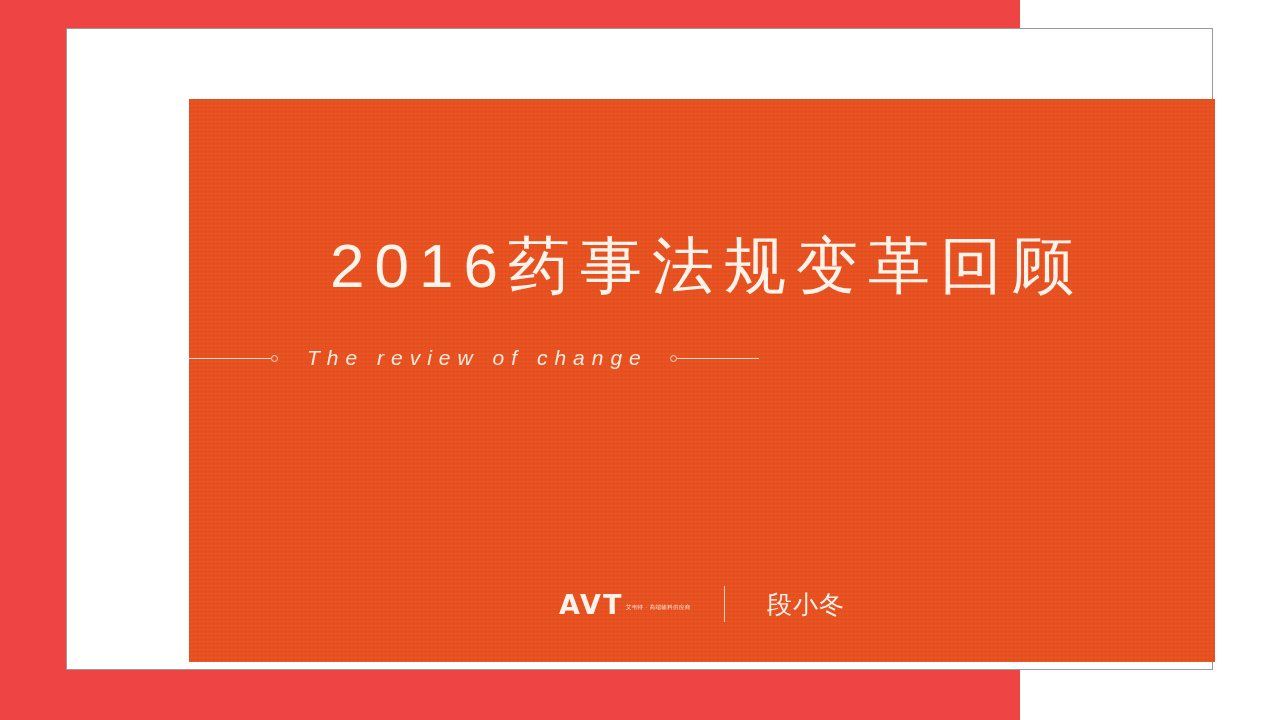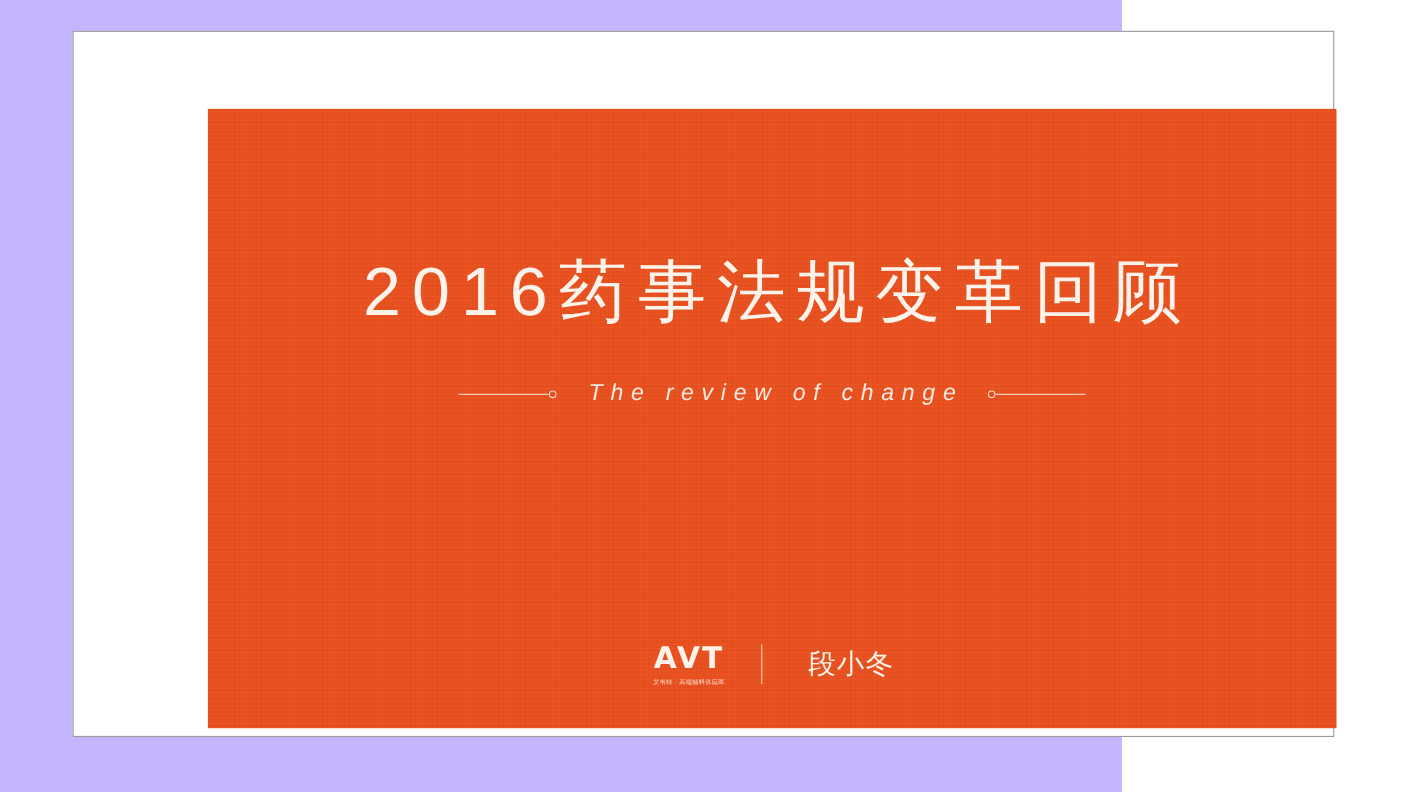--- a/index.html
+++ b/index.html
@@ -11,21 +11,21 @@
     width: 1280px;
     height: 720px;
     overflow: hidden;
     font-family: "Liberation Sans", sans-serif;
   }
 
   #slide-root {
     position: relative;
     width: 1020px;
     height: 720px;
-    background: #c4b5fd;
+    background: #ef4444;
   }
 
   
   #slide-frame {
     position: absolute;
     left: 66px;
     top: 28px;
     width: 1147px;
     height: 642px;
     border: 1px solid #9a9a9a;
@@ -71,21 +71,20 @@
 
   
   #subtitle-row {
     position: absolute;
     left: 0;
     right: 0;
     top: 245px;
     height: 28px;
     display: flex;
     align-items: center;
-    justify-content: center;
     gap: 0;
   }
   .deco-line {
     width: 82px;
     height: 1px;
     background: #f7d9c6;
   }
   .deco-ring {
     width: 7px;
     height: 7px;
@@ -111,21 +110,21 @@
     left: 0;
     right: 0;
     top: 482px;
     height: 46px;
     display: flex;
     align-items: center;
     justify-content: center;
   }
   #brand-block {
     display: flex;
-    flex-direction: column;
+    flex-direction: row;
     align-items: center;
     justify-content: center;
   }
   #brand-logo {
     color: #fdf3ea;
     font-size: 27px;
     font-weight: 700;
     letter-spacing: 2px;
     line-height: 1;
     font-family: "DejaVu Sans", sans-serif;

